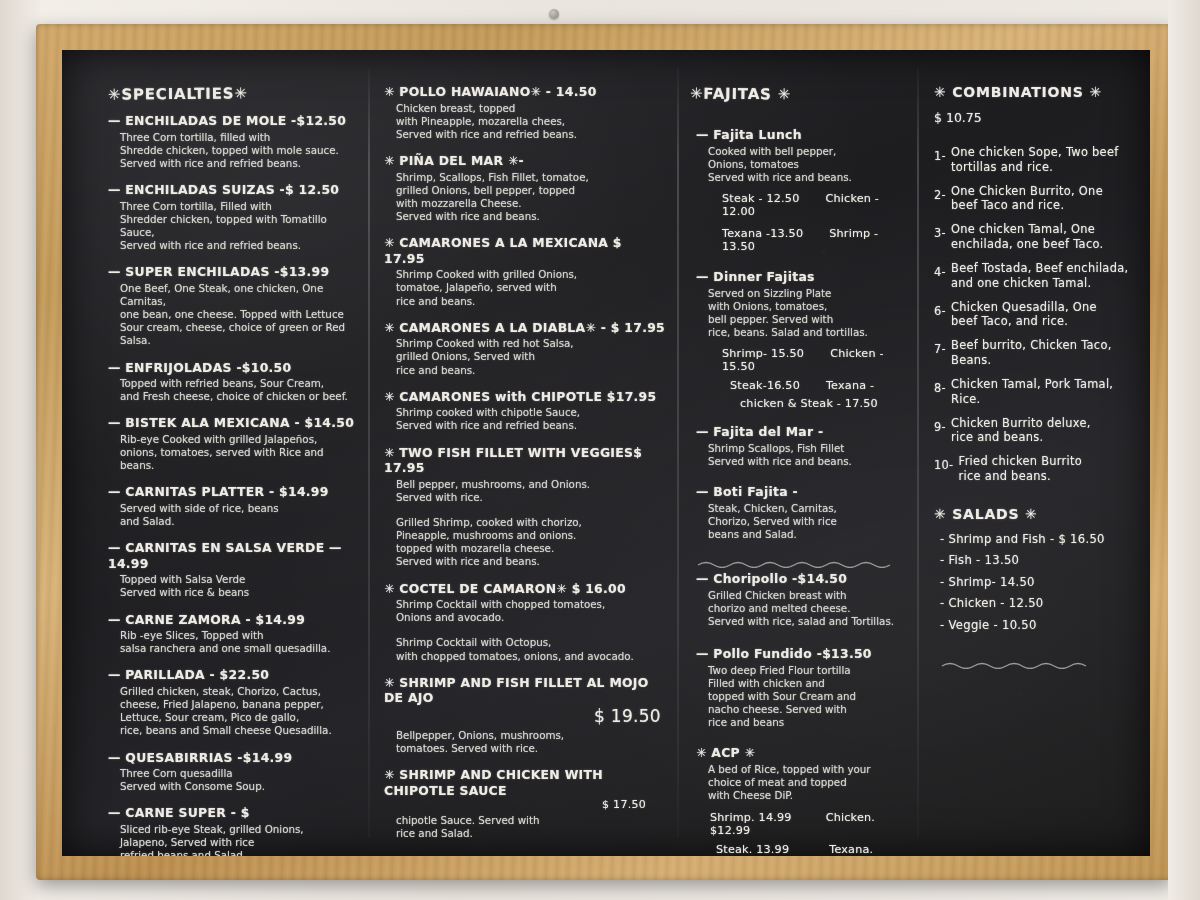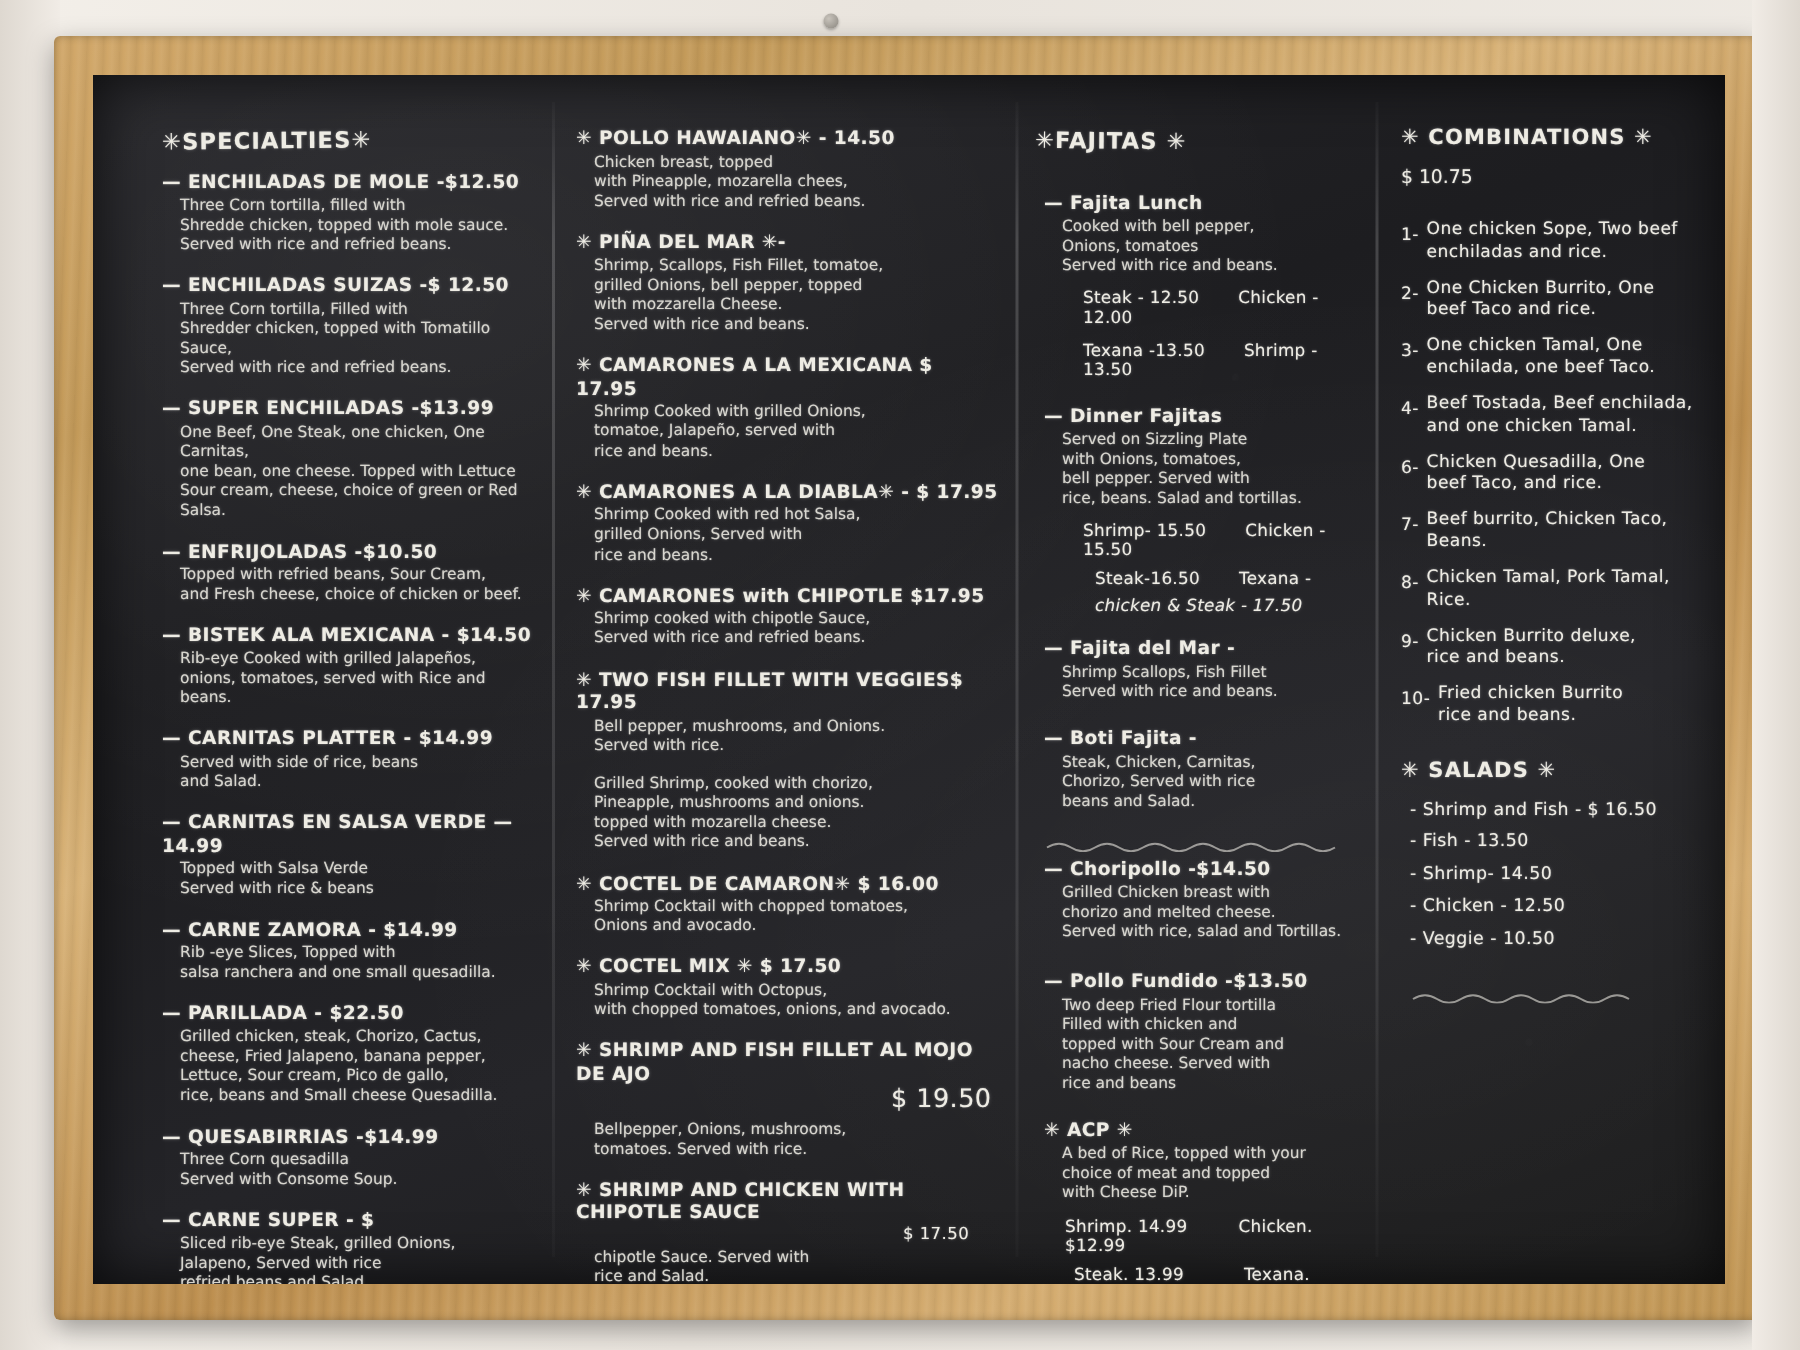--- a/index.html
+++ b/index.html
@@ -216,21 +216,20 @@
 Pineapple, mushrooms and onions.
 topped with mozarella cheese.
 Served with rice and beans.</div>
         </div>
         <div class="item">
           <div class="iname">✳ COCTEL DE CAMARON✳ $ 16.00</div>
           <div class="idesc" style="white-space:pre-line">Shrimp Cocktail with chopped tomatoes,
 Onions and avocado.</div>
         </div>
         <div class="item">
-          <div class="iname">✳ COCTEL MIX ✳ $ 17.50</div>
           <div class="idesc" style="white-space:pre-line">Shrimp Cocktail with Octopus,
 with chopped tomatoes, onions, and avocado.</div>
         </div>
         <div class="item">
           <div class="iname">✳ SHRIMP AND FISH FILLET AL MOJO DE AJO</div>
           <div class="iname" style="margin-left:210px;font-weight:normal;font-size:17px;">$ 19.50</div>
           <div class="idesc" style="white-space:pre-line">Bellpepper, Onions, mushrooms,
 tomatoes. Served with rice.</div>
         </div>
         <div class="item">
@@ -263,21 +262,21 @@
           <div class="idesc" style="white-space:pre-line">Served on Sizzling Plate
 with Onions, tomatoes,
 bell pepper. Served with
 rice, beans. Salad and tortillas.</div>
           <div class="pricerow" style="margin-top:8px;">
             <span>Shrimp- 15.50</span><span class="gap"></span><span>Chicken - 15.50</span>
           </div>
           <div class="pricerow" style="margin-top:6px;margin-left:34px;">
             <span>Steak-16.50</span><span class="gap"></span><span>Texana -</span>
           </div>
-          <div class="pricerow" style="margin-top:5px;margin-left:34px;font-style:italic;">
+          <div class="pricerow" style="margin-top:5px;margin-left:44px;">
             <span>chicken &amp; Steak - 17.50</span>
           </div>
         </div>
 
         <div class="item" style="margin-top:14px;">
           <div class="iname">— Fajita del Mar -</div>
           <div class="idesc" style="white-space:pre-line">Shrimp Scallops, Fish Fillet
 Served with rice and beans.</div>
         </div>
 
@@ -324,21 +323,21 @@
         </div>
       </div>
 
       <div class="col chalk" style="left:872px;width:212px;">
         <div class="sechead small center">✳ COMBINATIONS ✳</div>
         <div class="sub center" style="margin-left:0;">$ 10.75</div>
 
         <div class="combo" style="margin-top:20px;">
           <span class="iname">1-</span>
           <span class="iname" style="white-space:pre-line;display:inline-block;vertical-align:top;">One chicken Sope, Two beef
-enchiladas and rice.</span>
+tortillas and rice.</span>
         </div>
         <div class="combo">
           <span class="iname">2-</span>
           <span class="iname" style="white-space:pre-line;display:inline-block;vertical-align:top;">One Chicken Burrito, One
 beef Taco and rice.</span>
         </div>
         <div class="combo">
           <span class="iname">3-</span>
           <span class="iname" style="white-space:pre-line;display:inline-block;vertical-align:top;">One chicken Tamal, One
 enchilada, one beef Taco.</span>

